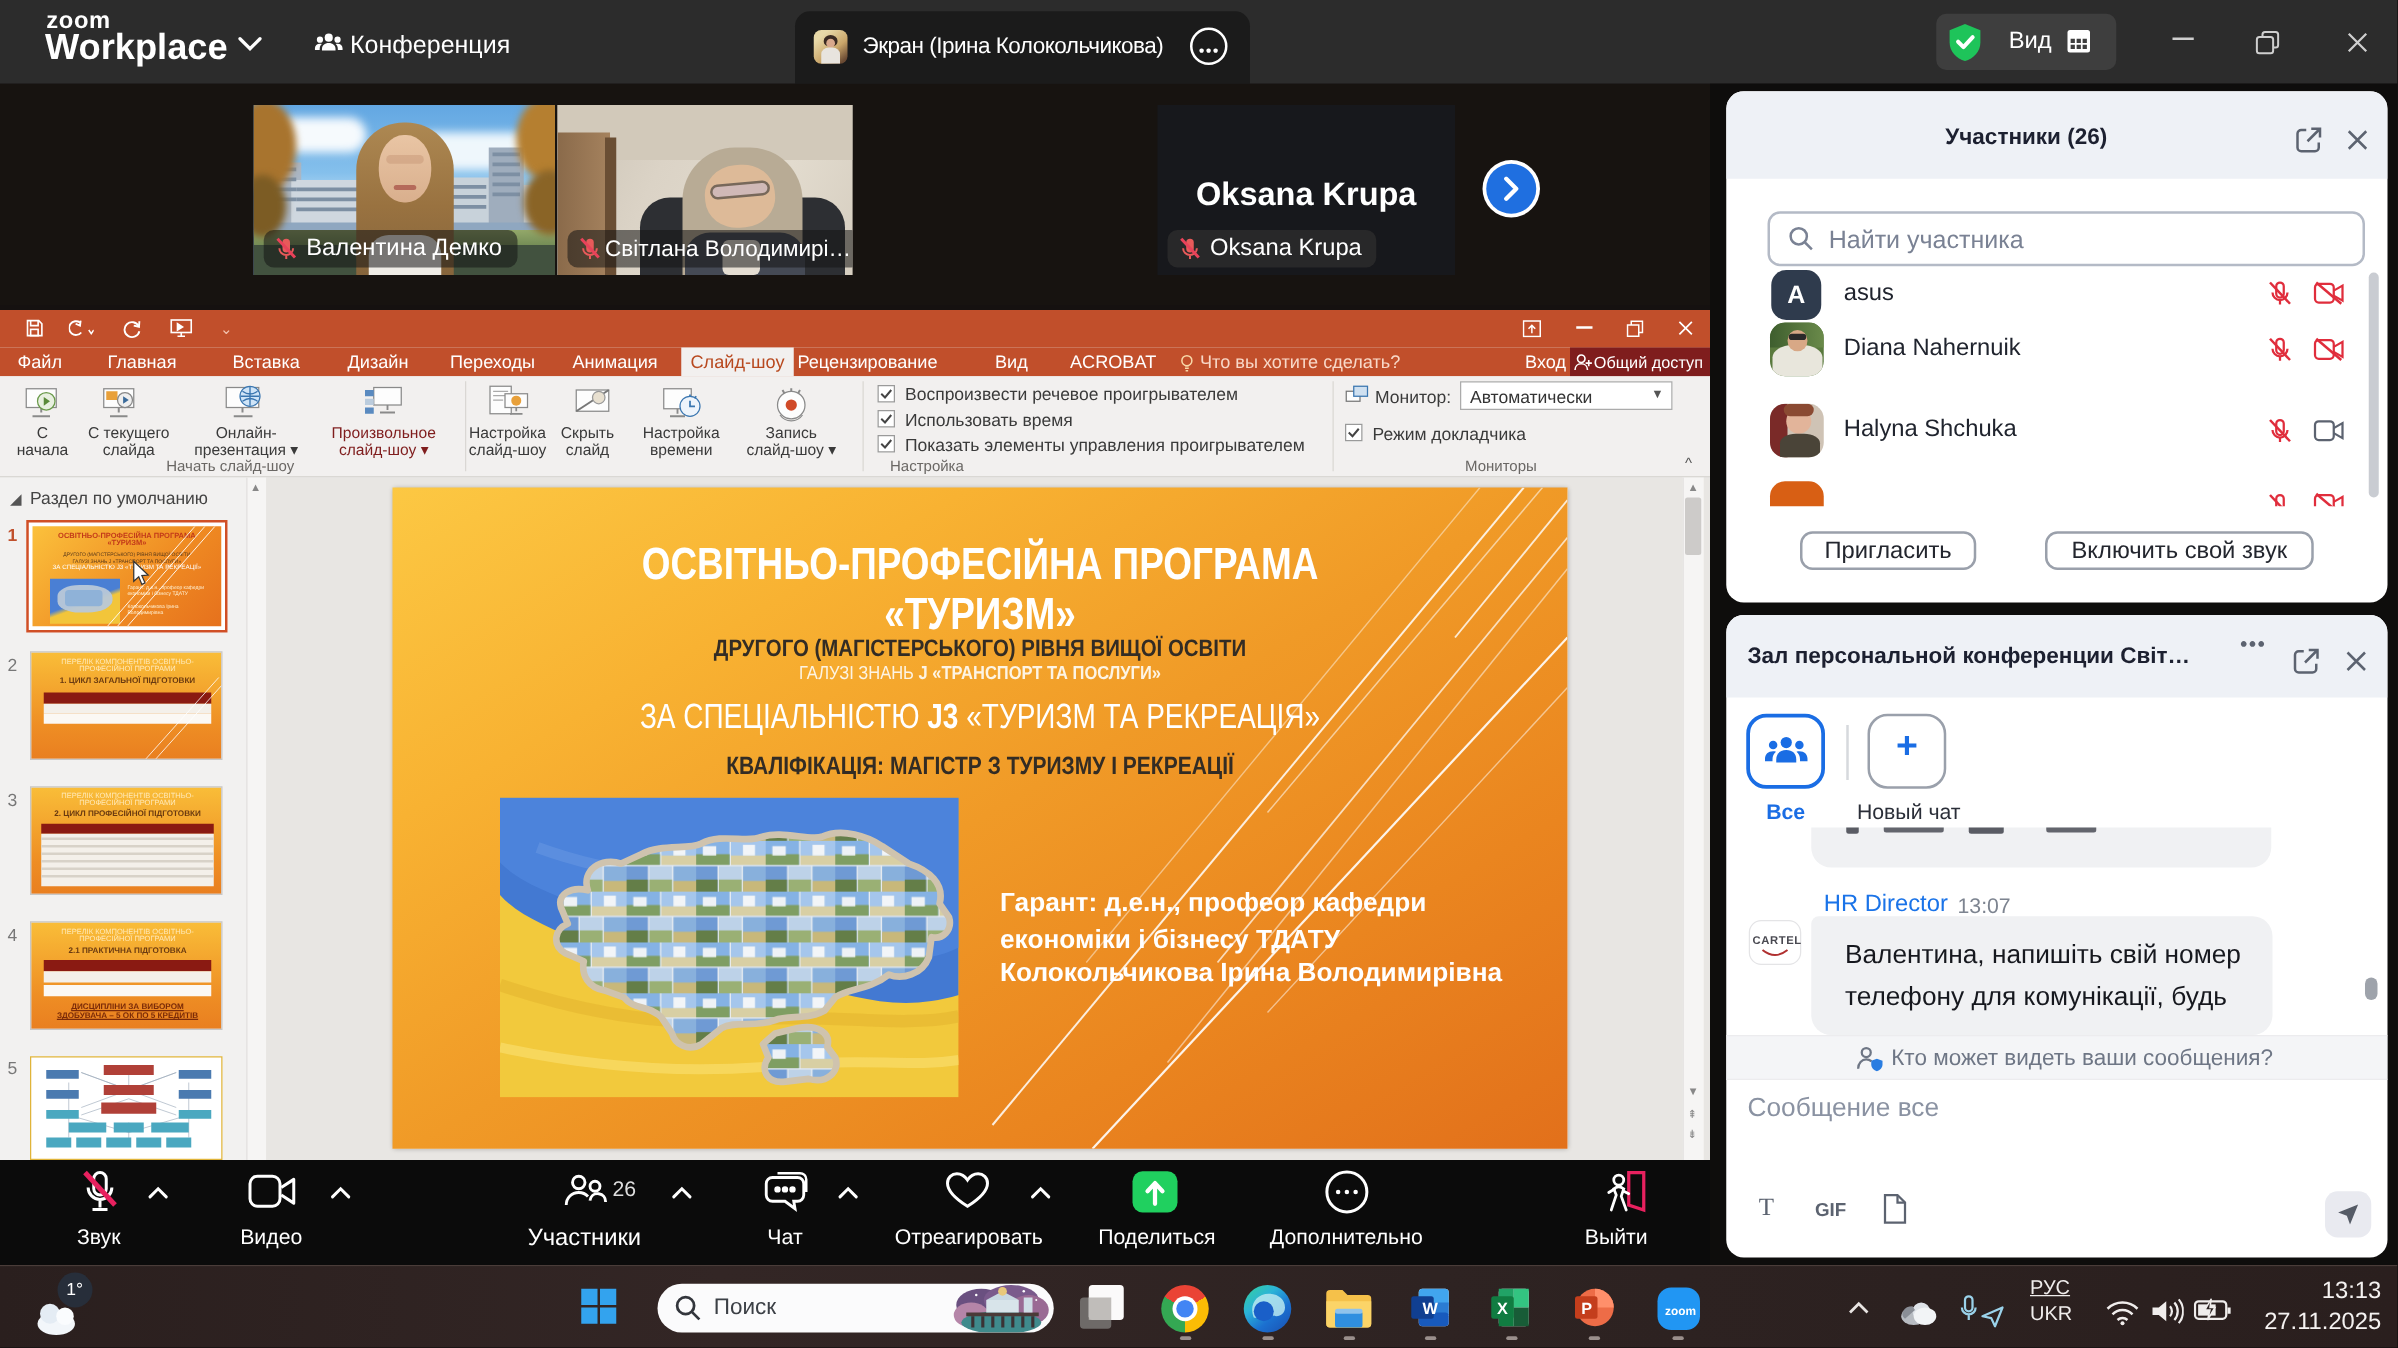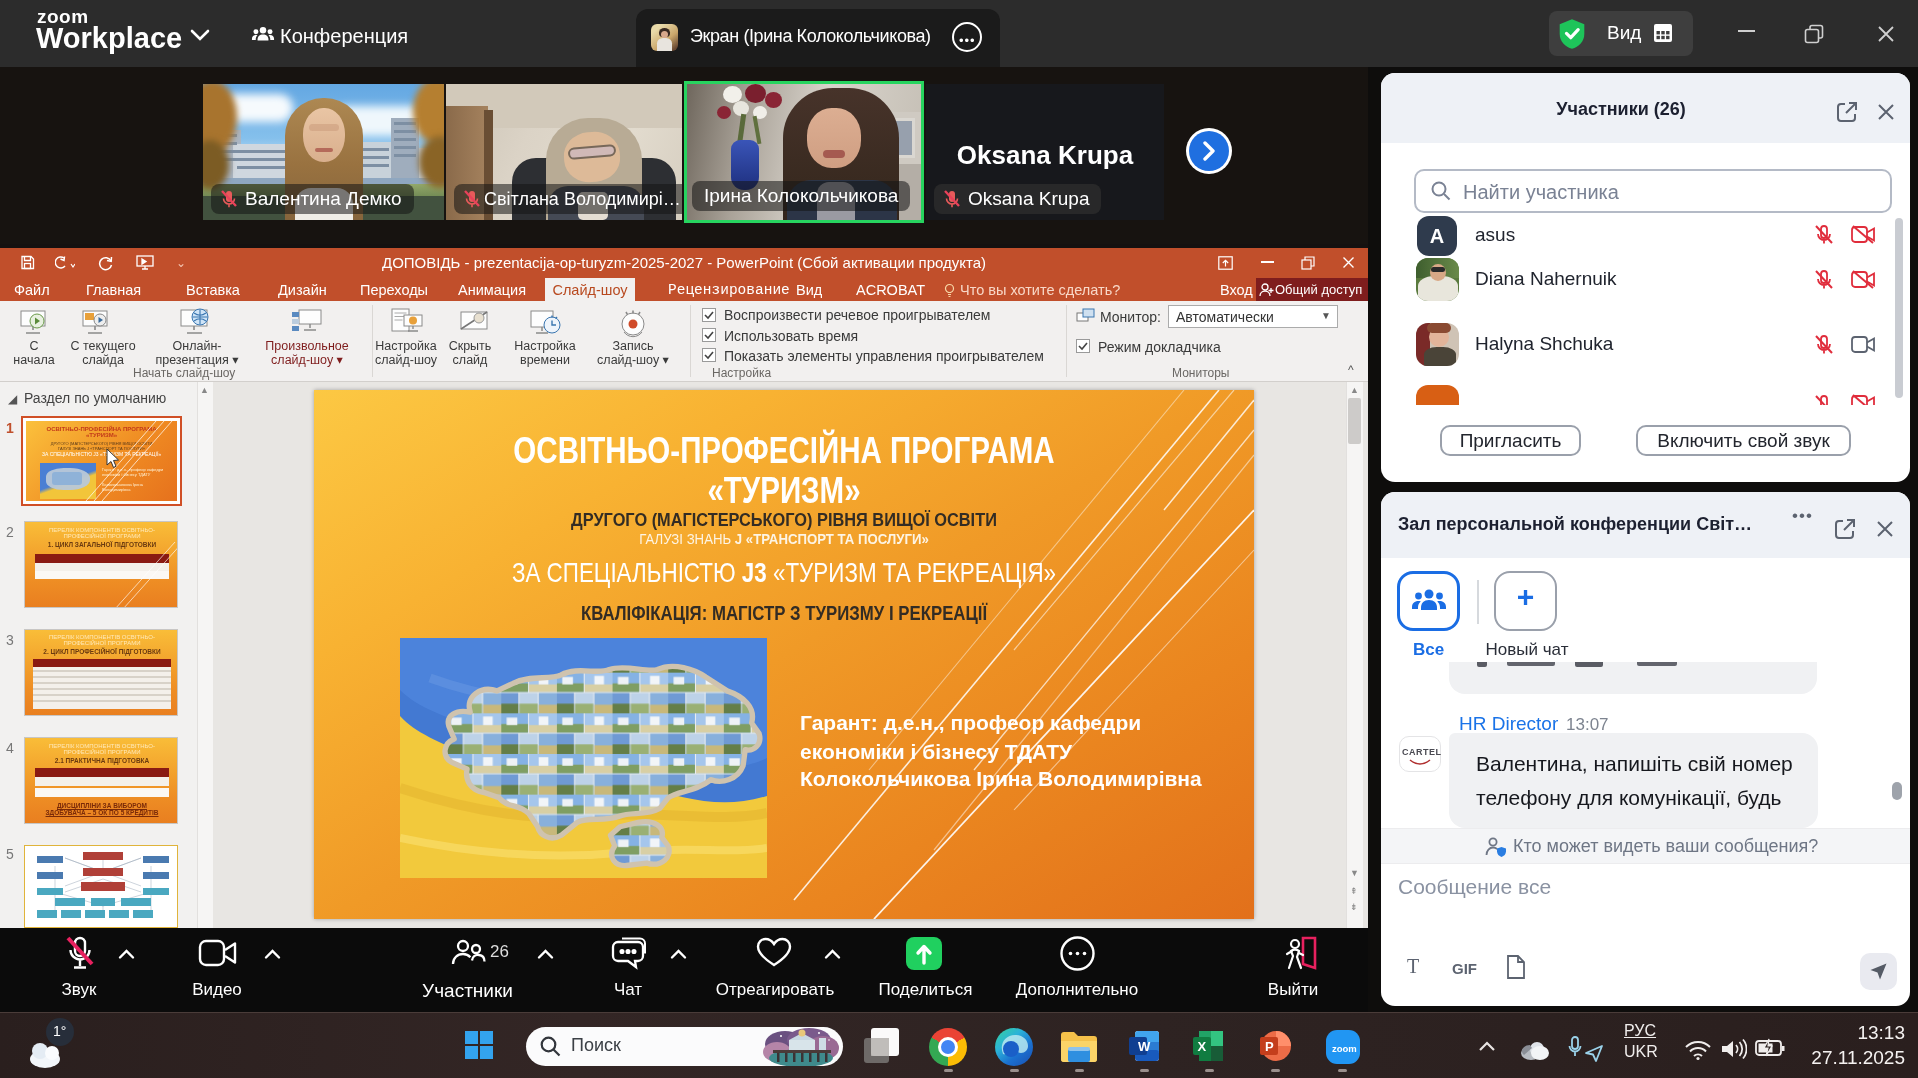--- a/index.html
+++ b/index.html
@@ -131,44 +131,20 @@
       <div class="abs" style="left:132px;top:108px;width:30px;height:28px;background:#e4ddd2;border-radius:5px;"></div>
 
       <div class="abs" style="left:8px;top:100px;height:30px;background:rgba(20,20,20,0.55);border-radius:8px;padding:0 8px 0 30px;color:#fff;font-size:18px;line-height:30px;white-space:nowrap;">Світлана Володимирі…</div>
       <svg class="abs" style="left:16px;top:105px;" width="20" height="20" viewBox="0 0 20 20">
           <path d="M10 2 a3 3 0 0 1 3 3 v5 a3 3 0 0 1-6 0 V5 a3 3 0 0 1 3-3z" fill="#e85a5a"></path>
           <path d="M4.5 9.5 a5.5 5.5 0 0 0 11 0 M10 15 v3.2" stroke="#e85a5a" stroke-width="1.6" fill="none"></path>
           <path d="M3 2 L17 17" stroke="#e8425a" stroke-width="2.4"></path>
         </svg>
     </div>
 
-    <div class="abs" style="left:684px;top:14px;width:240px;height:142px;overflow:hidden;border:3px solid #27d45f;background:#9a938a;">
-      <div class="abs" style="left:0;top:0;width:234px;height:136px;background:linear-gradient(100deg,#6f675d 0%,#aaa399 26%,#d8d3cb 55%,#c4beb4 100%);"></div>
-      <div class="abs" style="left:176px;top:28px;width:58px;height:74px;background:#cfcac2;"></div>
-      <div class="abs" style="left:182px;top:34px;width:46px;height:40px;background:#97a0ad;border:3px solid #dad7d1;"></div>
-      <div class="abs" style="left:178px;top:80px;width:56px;height:56px;background:#b4aea6;"></div>
-
-      <div class="abs" style="left:36px;top:2px;width:19px;height:17px;border-radius:50%;background:#f2f0ea;"></div>
-      <div class="abs" style="left:58px;top:0px;width:21px;height:19px;border-radius:50%;background:#7a1f2e;"></div>
-      <div class="abs" style="left:78px;top:8px;width:17px;height:16px;border-radius:50%;background:#8a2535;"></div>
-      <div class="abs" style="left:46px;top:17px;width:16px;height:15px;border-radius:50%;background:#e8e6de;"></div>
-      <div class="abs" style="left:66px;top:22px;width:14px;height:13px;border-radius:50%;background:#f0eee8;"></div>
-      <div class="abs" style="left:30px;top:22px;width:14px;height:13px;border-radius:50%;background:#8a2535;"></div>
-      <div class="abs" style="left:52px;top:30px;width:5px;height:32px;background:#5a6a3a;transform:rotate(8deg);"></div>
-      <div class="abs" style="left:68px;top:32px;width:4px;height:28px;background:#60703e;transform:rotate(-10deg);"></div>
-      <div class="abs" style="left:44px;top:56px;width:28px;height:50px;border-radius:9px 9px 13px 13px;background:linear-gradient(180deg,#3a55b8,#1e2f7e);"></div>
-
-      <div class="abs" style="left:96px;top:4px;width:116px;height:132px;border-radius:50px 50px 0 0;background:linear-gradient(180deg,#47332a 0%,#392a20 70%,#33251c 100%);"></div>
-      <div class="abs" style="left:120px;top:24px;width:54px;height:60px;border-radius:46%;background:linear-gradient(180deg,#dcae92,#cf9e82);"></div>
-      <div class="abs" style="left:136px;top:66px;width:22px;height:8px;border-radius:4px;background:#a55a50;"></div>
-      <div class="abs" style="left:100px;top:96px;width:110px;height:40px;border-radius:24px 24px 0 0;background:#2c3547;"></div>
-      <div class="abs" style="left:130px;top:98px;width:38px;height:38px;border-radius:12px 12px 0 0;background:#9a9aa2;"></div>
-
-      <div class="abs" style="left:5px;top:97px;height:30px;background:rgba(20,20,20,0.55);border-radius:8px;padding:0 12px;color:#fff;font-size:19px;line-height:30px;white-space:nowrap;">Ірина Колокольчикова</div>
-    </div>
 
     <div class="abs" style="left:926px;top:17px;width:238px;height:136px;background:#17181c;">
       <div class="abs" style="left:0px;top:56px;width:238px;text-align:center;color:#fff;font-size:26px;font-weight:bold;white-space:nowrap;">Oksana Krupa</div>
       <div class="abs" style="left:8px;top:100px;height:30px;background:rgba(44,44,44,0.85);border-radius:8px;padding:0 12px 0 34px;color:#fff;font-size:19px;line-height:30px;white-space:nowrap;">Oksana Krupa</div>
       <svg class="abs" style="left:16px;top:105px;" width="20" height="20" viewBox="0 0 20 20">
           <path d="M10 2 a3 3 0 0 1 3 3 v5 a3 3 0 0 1-6 0 V5 a3 3 0 0 1 3-3z" fill="#e85a5a"></path>
           <path d="M4.5 9.5 a5.5 5.5 0 0 0 11 0 M10 15 v3.2" stroke="#e85a5a" stroke-width="1.6" fill="none"></path>
           <path d="M3 2 L17 17" stroke="#e8425a" stroke-width="2.4"></path>
         </svg>
     </div>
@@ -196,21 +172,20 @@
       <svg class="abs" style="left:98px;top:7px;" width="16" height="16" viewBox="0 0 16 16" fill="none" stroke="#fff" stroke-width="1.5">
           <path d="M13 6 a6 6 0 1 0 0.5 4"></path>
           <path d="M13.5 2 L13.2 6.4 L9 5.5"></path>
         </svg>
       <svg class="abs" style="left:136px;top:7px;" width="18" height="15" viewBox="0 0 18 15" fill="none" stroke="#fff" stroke-width="1.3">
           <rect x="1" y="1" width="16" height="10"></rect>
           <path d="M6 14 h6 M9 11 v3"></path>
           <path d="M6 4 l4 2.5 l-4 2.5 z" fill="#fff"></path>
         </svg>
       <div class="abs" style="left:176px;top:8px;color:#f4c5b2;font-size:12px;">⌄</div>
-      <div class="abs" style="left:0;top:6px;width:1368px;text-align:center;color:#fff;font-size:15px;">ДОПОВІДЬ - prezentacija-op-turyzm-2025-2027 - PowerPoint (Сбой активации продукта)</div>
       <svg class="abs" style="left:1218px;top:8px;" width="15" height="14" viewBox="0 0 15 14" fill="none" stroke="#fff" stroke-width="1.2">
           <rect x="0.8" y="0.8" width="13.4" height="12.4"></rect>
           <path d="M7.5 10.5 v-6 M4.8 7 L7.5 4.3 L10.2 7"></path>
         </svg>
       <div class="abs" style="left:1261px;top:13px;width:13px;height:2px;background:#fff;"></div>
       <svg class="abs" style="left:1301px;top:8px;" width="14" height="14" viewBox="0 0 14 14" fill="none" stroke="#fff" stroke-width="1.2">
           <rect x="1" y="4" width="9" height="9"></rect>
           <path d="M4 4 V1 h9 v9 h-3"></path>
         </svg>
       <svg class="abs" style="left:1342px;top:8px;" width="13" height="13" viewBox="0 0 13 13" stroke="#fff" stroke-width="1.4">
@@ -219,21 +194,21 @@
     </div>
 
     <div class="abs" style="left:0;top:30px;width:1368px;height:23px;background:#c14f2b;color:#fff;font-size:14.5px;">
       <div class="abs" style="left:14px;top:4px;">Файл</div>
       <div class="abs" style="left:86px;top:4px;">Главная</div>
       <div class="abs" style="left:186px;top:4px;">Вставка</div>
       <div class="abs" style="left:278px;top:4px;">Дизайн</div>
       <div class="abs" style="left:360px;top:4px;">Переходы</div>
       <div class="abs" style="left:458px;top:4px;">Анимация</div>
       <div class="abs" style="left:545px;top:0;width:90px;height:23px;background:#f2f0ef;color:#b8491f;text-align:center;line-height:24px;">Слайд-шоу</div>
-      <div class="abs" style="left:668px;top:4px;font-family:Liberation Mono, monospace;">Рецензирование</div>
+      <div class="abs" style="left:638px;top:4px;">Рецензирование</div>
       <div class="abs" style="left:796px;top:4px;">Вид</div>
       <div class="abs" style="left:856px;top:4px;">ACROBAT</div>
       <svg class="abs" style="left:943px;top:5px;" width="13" height="15" viewBox="0 0 13 15" fill="none" stroke="#f8d8a8" stroke-width="1.2">
           <circle cx="6.5" cy="5.5" r="4"></circle>
           <path d="M5 9.5 h3 M5 11.5 h3 M5.5 13.5 h2"></path>
         </svg>
       <div class="abs" style="left:960px;top:4px;color:#f8d8c8;">Что вы хотите сделать?</div>
       <div class="abs" style="left:1220px;top:4px;">Вход</div>
       <div class="abs" style="left:1256px;top:0;width:112px;height:23px;background:#7f1d1d;">
         <div class="abs" style="left:19px;top:4px;font-size:13px;white-space:nowrap;">Общий доступ</div>

